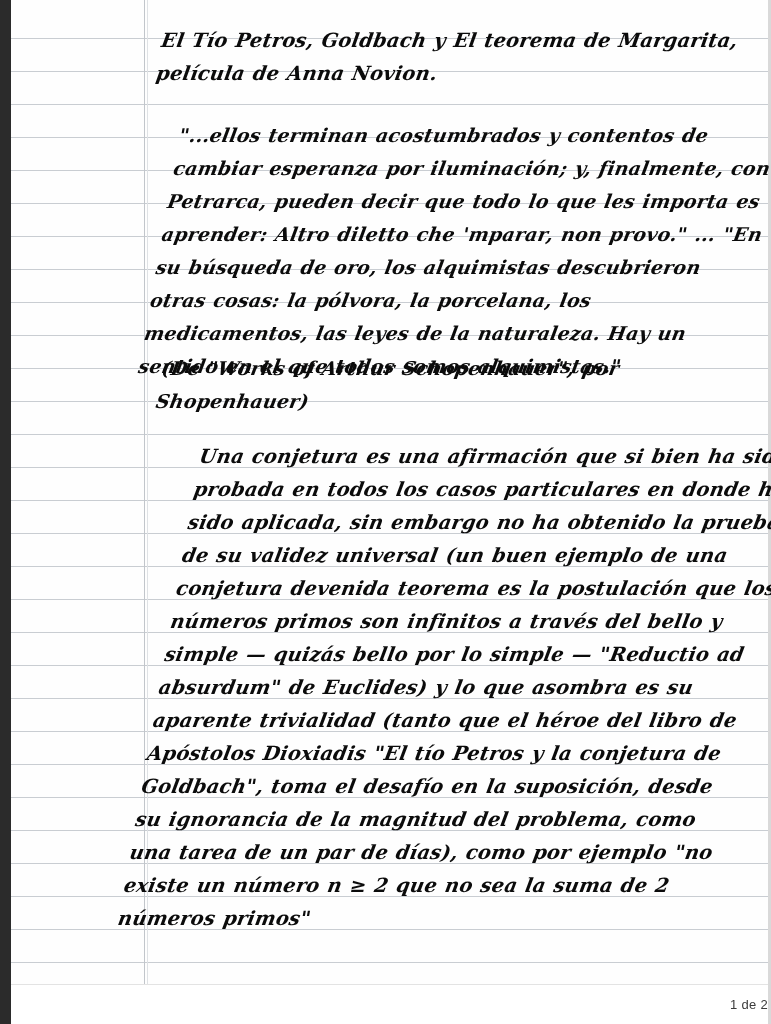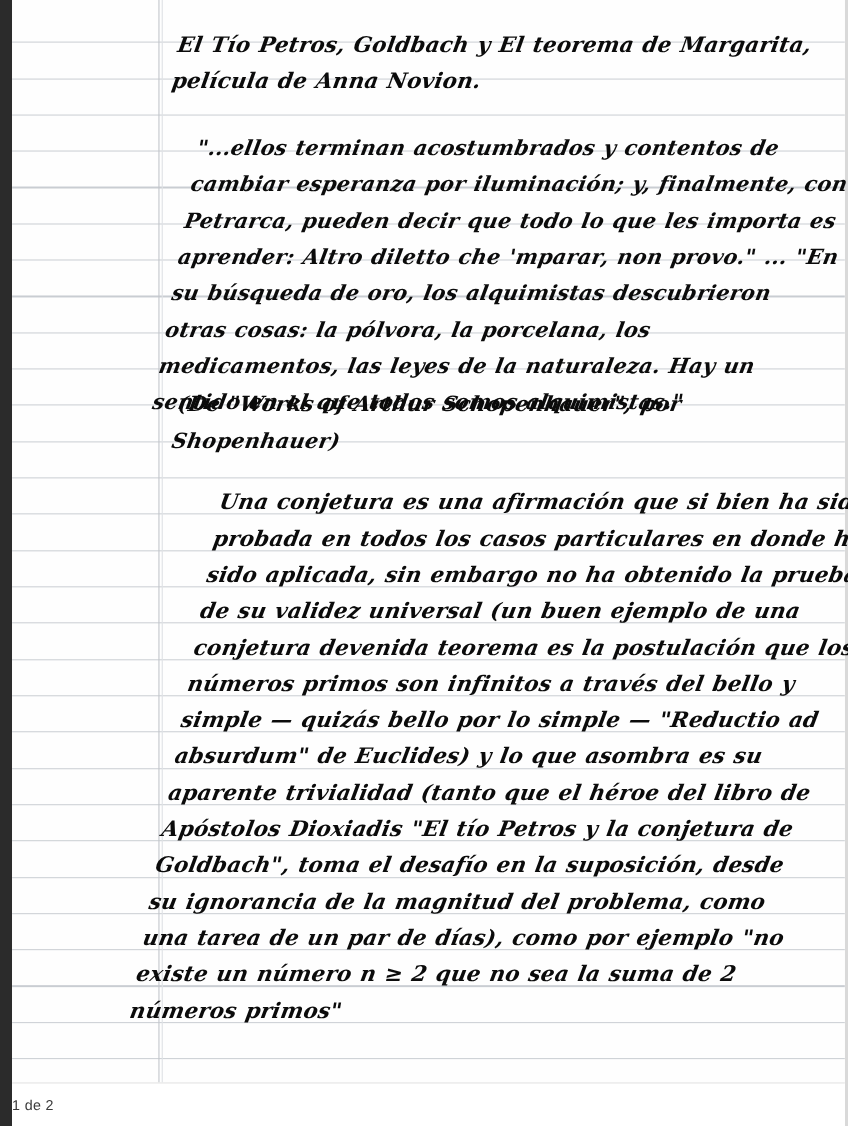--- a/index.html
+++ b/index.html
@@ -85,21 +85,21 @@
   .footer-band {
     position: absolute;
     left: 0;
     right: 0;
     bottom: 0;
     height: 39px;
     background: #ffffff;
     border-top: 1px solid #e3e3e3;
     display: flex;
     align-items: center;
-    justify-content: flex-start;
+    justify-content: flex-end;
   }
   .page-counter {
     font-size: 13px;
     color: #3b3b3b;
     letter-spacing: 0.3px;
   }
 
   
   .hand {
     position: absolute;

